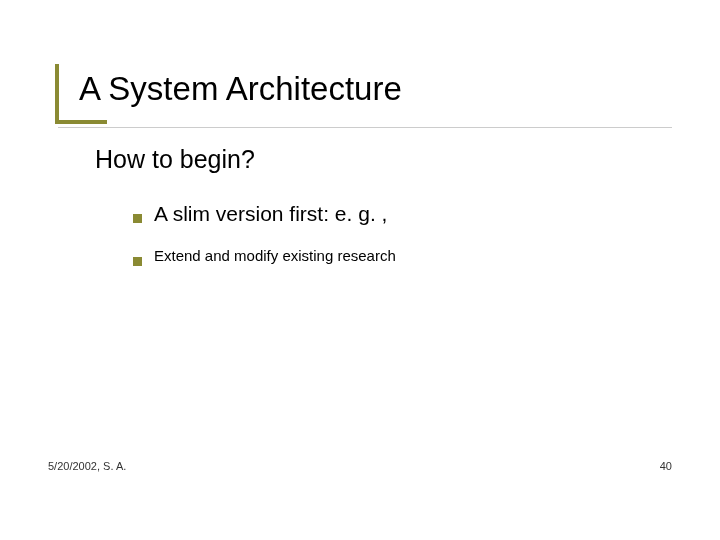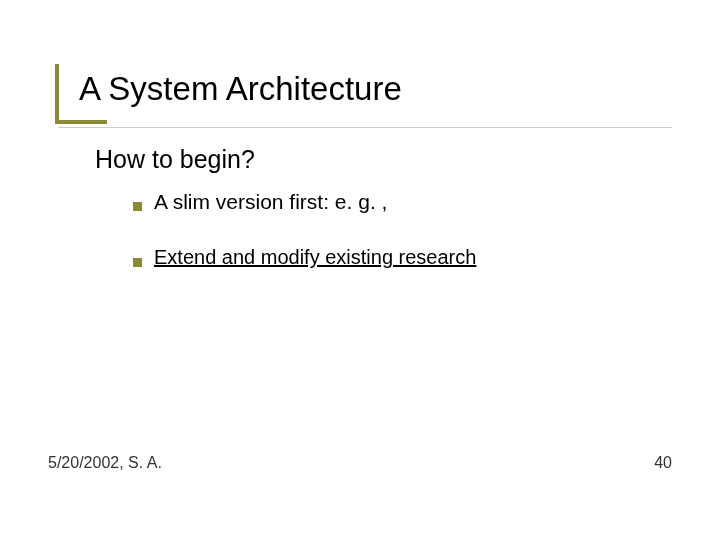--- a/index.html
+++ b/index.html
@@ -59,36 +59,36 @@
     margin-left: 40px;
   }
   ul { list-style: none; }
   .b { display: flex; align-items: center; }
   .sq {
     flex: 0 0 auto;
     background: #8a8a33;
     margin-top: 0.35em;
   }
   .lvl1 { font-size: 25px; line-height: 1.25; }
-  .lvl2 { font-size: 21px; margin-left: 38px; margin-top: 14px; line-height: 1.25; }
+  .lvl2 { font-size: 21px; margin-left: 38px; margin-top: 26px; line-height: 1.25; }
   .lvl2 > li > .b > .sq { width: 9px; height: 9px; margin-right: 12px; margin-top: 9px; }
   .lvl3 { font-size: 18px; margin-left: 36px; margin-top: 8px; line-height: 1.25; }
   .lvl3 > li > .b > .sq { width: 7px; height: 7px; margin-right: 10px; margin-top: 8px; }
-  .lvl2b { font-size: 20px; margin-left: 38px; margin-top: 30px; line-height: 1.25; text-decoration: underline; }
+  .lvl2b { font-size: 15px; margin-left: 38px; margin-top: 20px; line-height: 1.25; }
   .lvl2b > li > .b > .sq { width: 9px; height: 9px; margin-right: 12px; margin-top: 9px; }
   li { margin-bottom: 2px; }
   .txt { flex: 1 1 auto; }
   .footer {
     position: absolute;
     left: 48px;
     right: 48px;
     bottom: 24px;
     display: flex;
     justify-content: space-between;
-    font-size: 16px;
+    font-size: 11px;
     color: #333;
   }
 </style>
 </head>
 <body>
 
 <div class="slide">
 
   <div class="title-block">
     <div class="accent-v"></div>

